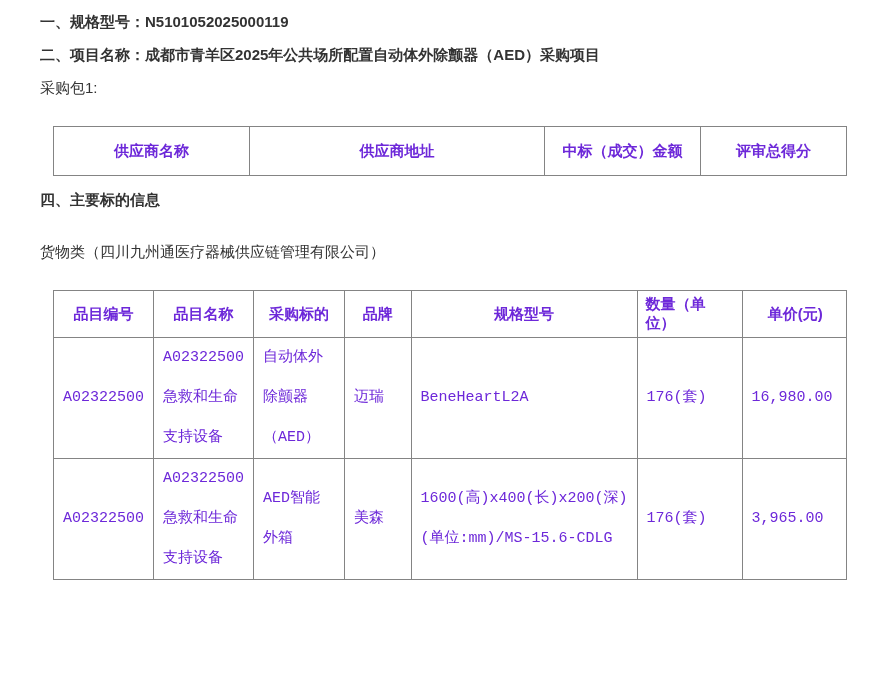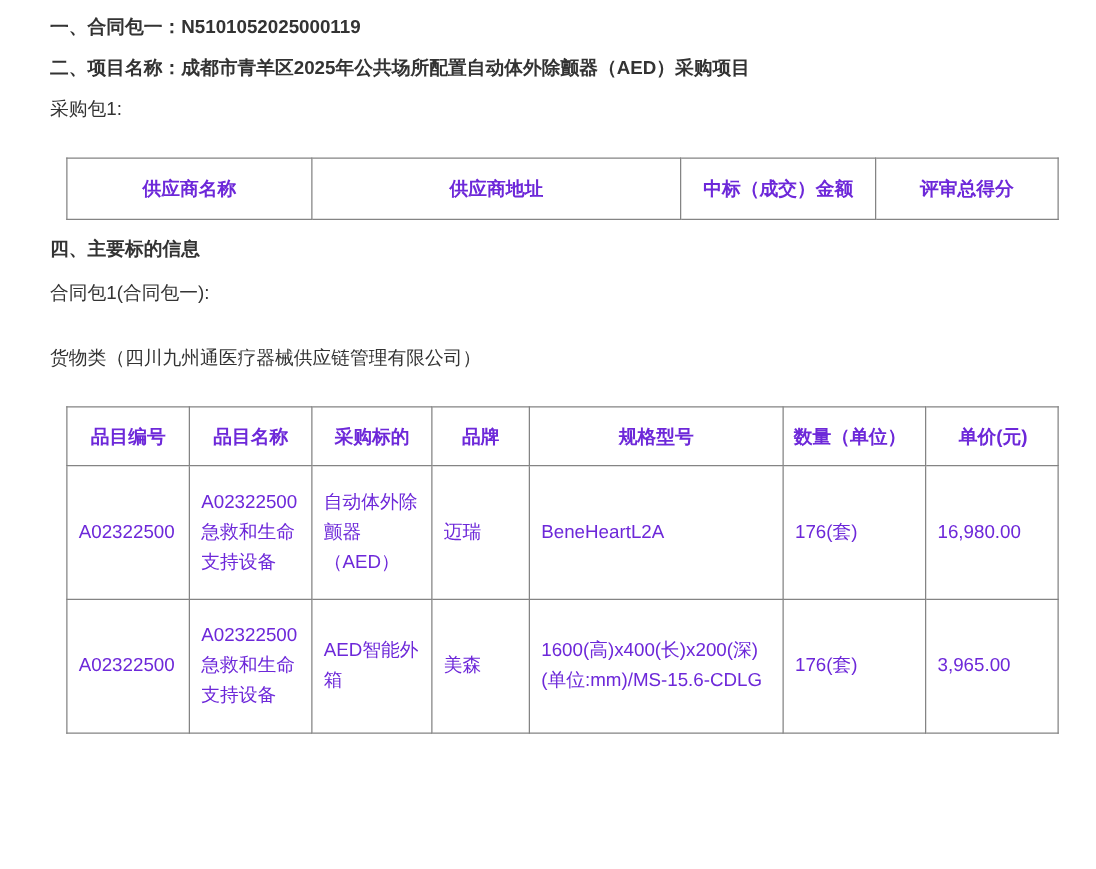--- a/index.html
+++ b/index.html
@@ -63,30 +63,31 @@
   .items-table td.hdr {
     height: 46px;
     font-weight: bold;
     text-align: center;
     padding: 0 8px;
   }
   .items-table td.hdr.qty-hdr   { text-align: left; }
   .items-table td.hdr.price-hdr { text-align: center; padding-right: 6px; }
   .items-table td.data {
     height: 106px;
-    line-height: 24px;
+    line-height: 40px;
     padding: 0 9px;
+    font-family: Liberation Mono, monospace;
   }
 </style>
 </head>
 <body>
 
 <div class="container">
 
-  <div class="doc-line bold">一、合同包一：N5101052025000119</div>
+  <div class="doc-line bold">一、规格型号：N5101052025000119</div>
   <div class="doc-line bold">二、项目名称：成都市青羊区2025年公共场所配置自动体外除颤器（AED）采购项目</div>
   <div class="doc-line">采购包1:</div>
 
   <table class="supplier-table">
     <colgroup>
       <col style="width:196px">
       <col style="width:295px">
       <col style="width:156px">
       <col style="width:146px">
     </colgroup>
@@ -94,21 +95,20 @@
         <tr>
       <td class="hdr">供应商名称</td>
       <td class="hdr">供应商地址</td>
       <td class="hdr">中标（成交）金额</td>
       <td class="hdr">评审总得分</td>
     </tr>
   </tbody>
     </table>
 
   <div class="doc-line bold section-heading">四、主要标的信息</div>
-  <div class="doc-line contract-line">合同包1(合同包一):</div>
   <div class="doc-line goods-line">货物类（四川九州通医疗器械供应链管理有限公司）</div>
 
   <table class="items-table">
     <colgroup>
       <col style="width:98px">
       <col style="width:98px">
       <col style="width:96px">
       <col style="width:78px">
       <col style="width:203px">
       <col style="width:114px">

